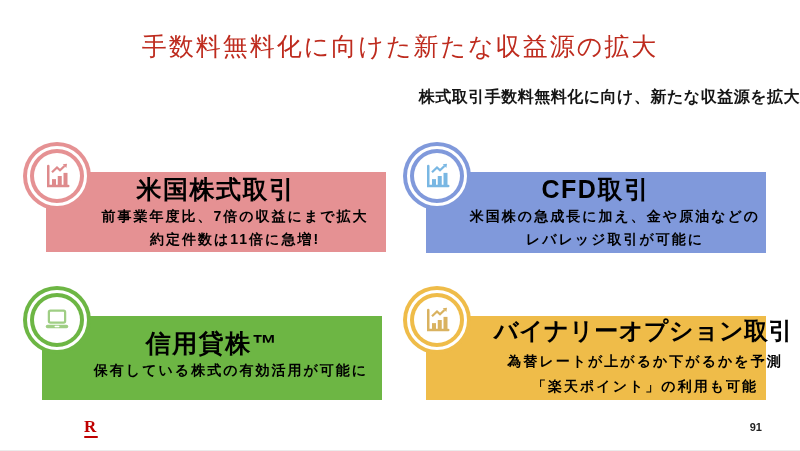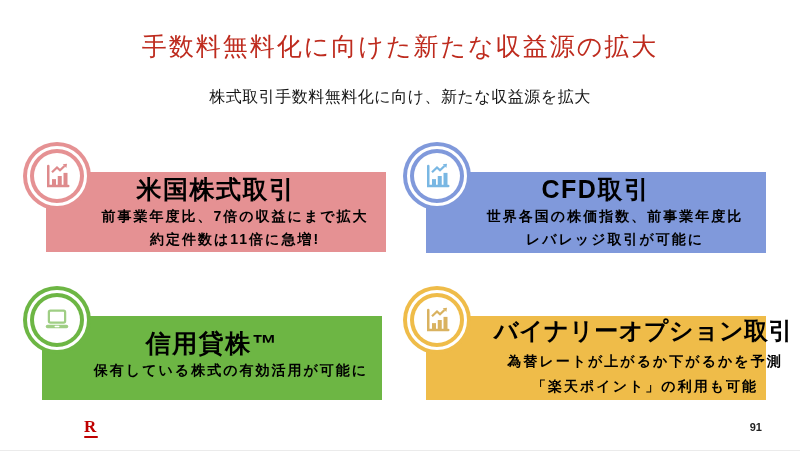--- a/index.html
+++ b/index.html
@@ -2,22 +2,22 @@
 <html><head>
 <meta charset="utf-8">
 <style>
   * { margin:0; padding:0; box-sizing:border-box; }
   html,body { width:800px; height:451px; background:#fff; }
   .slide { position:relative; width:800px; height:451px; background:#ffffff; overflow:hidden;
            font-family:"Liberation Sans", sans-serif; }
 
   .main-title { position:absolute; top:30px; left:0; width:100%; text-align:center;
                 font-size:25px; font-weight:normal; letter-spacing:2px; }
-  .subtitle { position:absolute; top:84px; left:0; width:100%; text-align:center;
-              font-size:16px; font-weight:normal; color:#151515; line-height:25px; letter-spacing:0.5px; }
+  .subtitle { position:absolute; top:84px; left:0; width:100%; text-align:right;
+              font-size:16px; font-weight:bold; color:#151515; line-height:25px; letter-spacing:0.5px; }
 
   .card { position:absolute; width:340px; color:#000000; text-align:center; }
   .c1 { left:46px;  top:172px; height:80px; }
   .c2 { left:426px; top:172px; height:81px; }
   .c3 { left:42px;  top:316px; height:84px; }
   .c4 { left:426px; top:316px; height:84px; }
 
   .card-title { font-weight:bold; font-size:25px; letter-spacing:1.5px; margin-top:3px; line-height:28px; }
   .c3 .card-title { margin-top:13px; }
   .c4 .card-title { margin-top:1px; margin-left:68px; text-align:left; white-space:nowrap;
@@ -68,21 +68,21 @@
         <rect x="12.6" y="12" width="3.2" height="8" fill="currentColor"></rect>
         <rect x="17.2" y="9.5" width="3.2" height="10.5" fill="currentColor"></rect>
         <path d="M8 9 L12 5.2 L14.4 7.4 L18 4" fill="none" stroke="currentColor" stroke-width="1.8"></path>
         <path d="M16.6 2.6 L20 2.2 L19.5 5.6 Z" fill="currentColor"></path>
       </svg>
     </span>
   </div>
 
   <div class="card c2" style="background-color: rgb(128, 153, 219);">
     <div class="card-title">CFD取引</div>
-    <div class="card-line">世界各国の株価指数、前事業年度比</div>
+    <div class="card-line">米国株の急成長に加え、金や原油などの</div>
     <div class="card-line">レバレッジ取引が可能に</div>
   </div>
   <div class="icon-circle p2" style="background-color: rgb(128, 153, 219);">
     <span class="ring"></span>
     <span class="panel" style="color: rgb(121, 183, 227);">
       <svg viewBox="0 0 24 24">
         <path d="M5 4v16h16" fill="none" stroke="currentColor" stroke-width="2" stroke-linecap="round"></path>
         <rect x="8" y="14.5" width="3.2" height="5.5" fill="currentColor"></rect>
         <rect x="12.6" y="12" width="3.2" height="8" fill="currentColor"></rect>
         <rect x="17.2" y="9.5" width="3.2" height="10.5" fill="currentColor"></rect>

